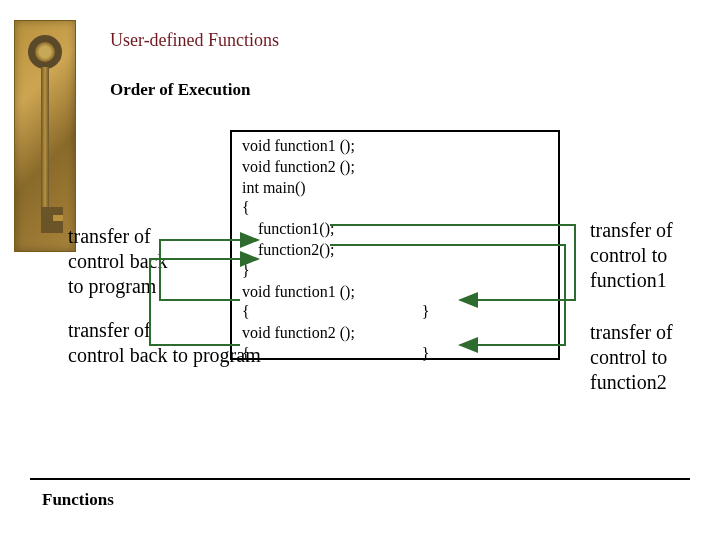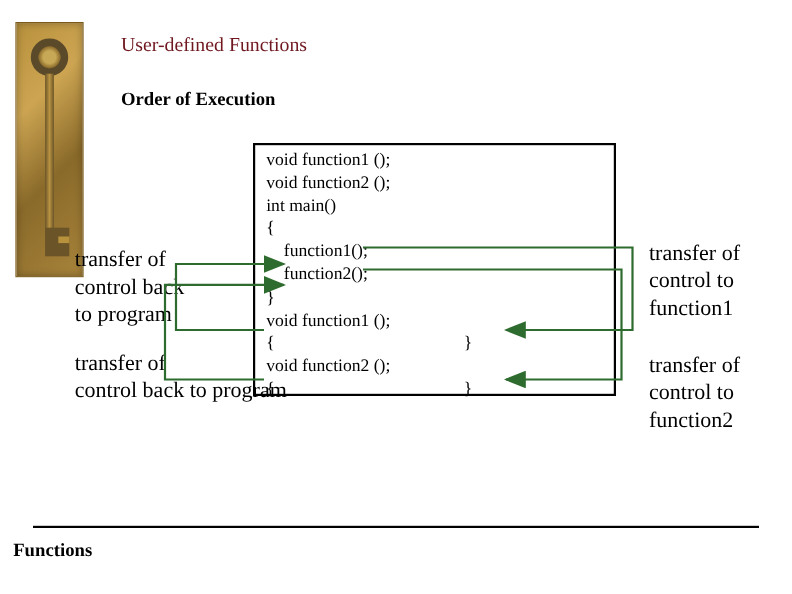--- a/index.html
+++ b/index.html
@@ -9,21 +9,21 @@
   .key-bit{position:absolute;left:50%;top:186px;width:22px;height:26px;margin-left:-4px;background:#6a5428}
   .key-bit::after{content:"";position:absolute;right:0;top:8px;width:10px;height:6px;background:#b8913d}
   .title{position:absolute;left:110px;top:30px;font-weight:normal;font-size:18px;color:#701820}
   .subtitle{position:absolute;left:110px;top:80px;font-weight:bold;font-size:17px}
   .code-box{position:absolute;left:230px;top:130px;width:330px;height:230px;border:2px solid #000;background:#fff;font-size:16px;line-height:1.3;padding:4px 10px;box-sizing:border-box;white-space:pre}
   .lbl{position:absolute;font-size:20px;line-height:1.25}
   .lbl-r1{left:590px;top:218px}
   .lbl-r2{left:590px;top:320px}
   .lbl-l1{left:68px;top:224px}
   .lbl-l2{left:68px;top:318px}
-  .footer{position:absolute;left:12px;bottom:30px;font-weight:bold;font-size:17px}
+  .footer{position:absolute;left:42px;bottom:30px;font-weight:bold;font-size:17px}
   .hr{position:absolute;left:30px;right:30px;bottom:60px;border-top:2px solid #000}
   svg.overlay{position:absolute;left:0;top:0;width:720px;height:540px;pointer-events:none}
 </style>
 </head>
 <body>
 
 <div class="key-img">
   <div class="key-bow"></div>
   <div class="key-shaft"></div>
   <div class="key-bit"></div>

